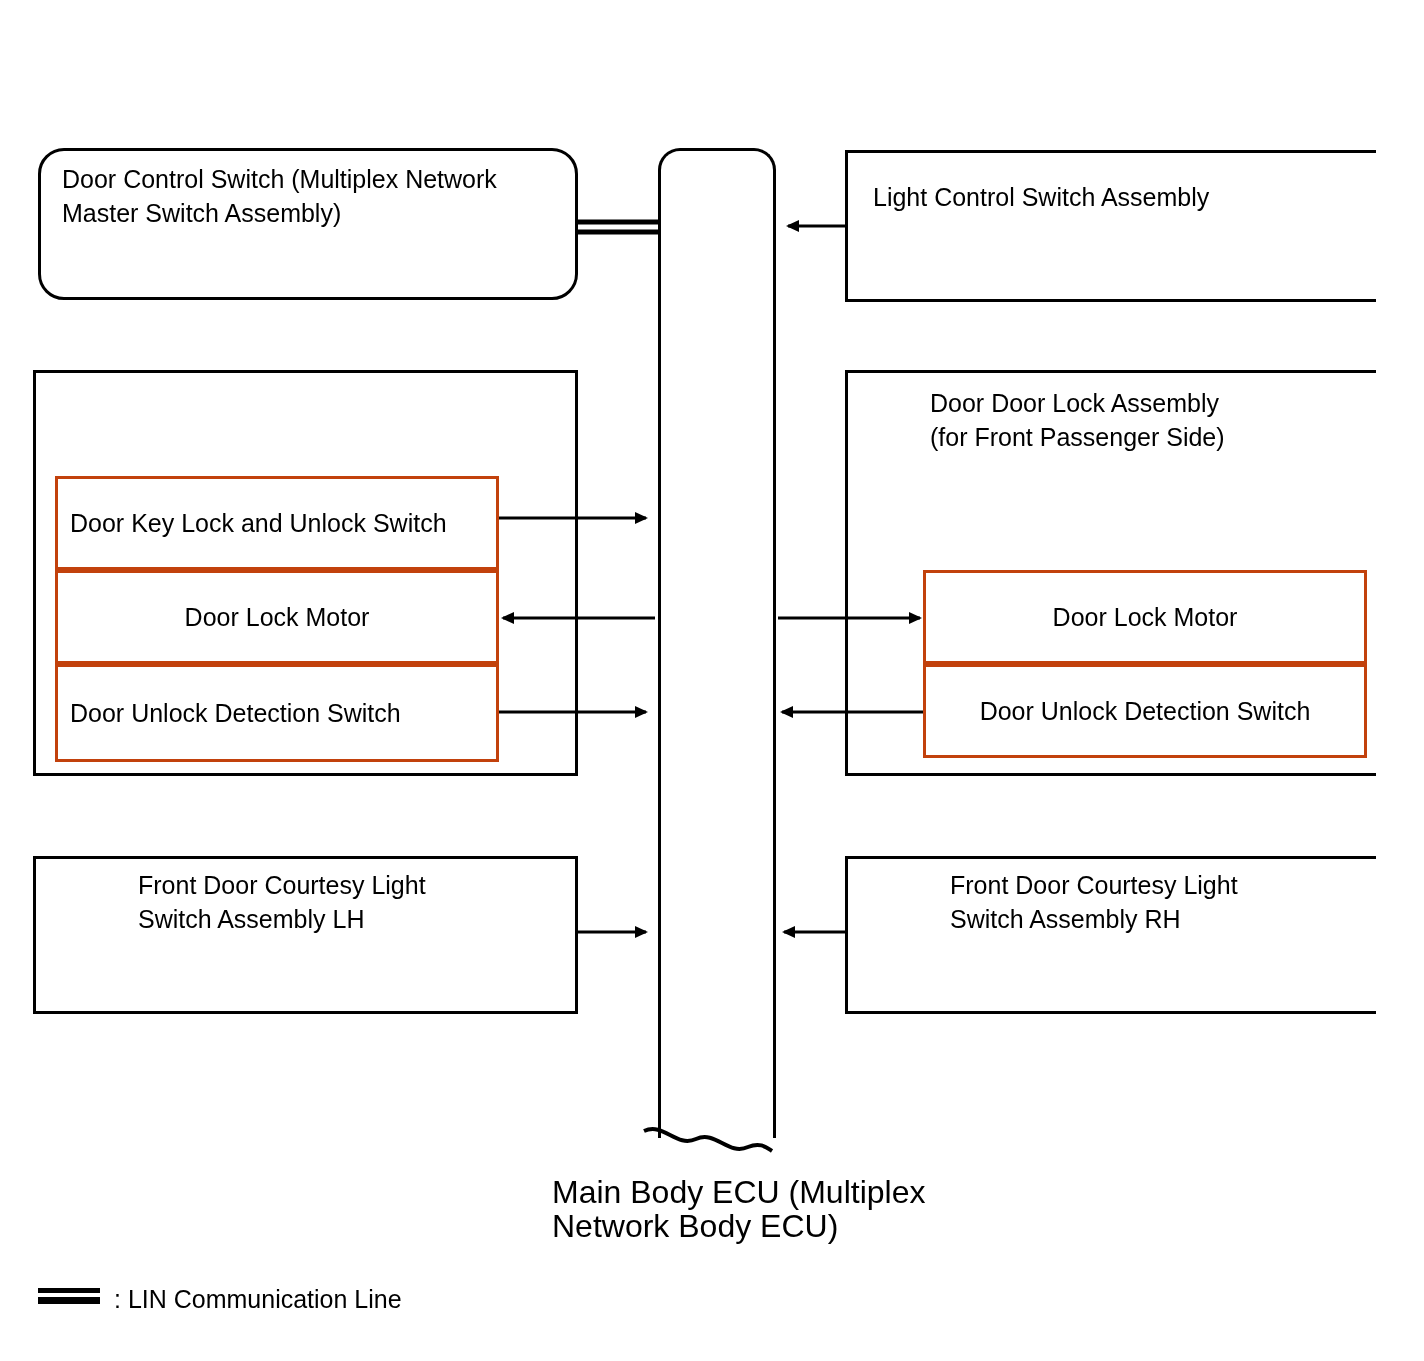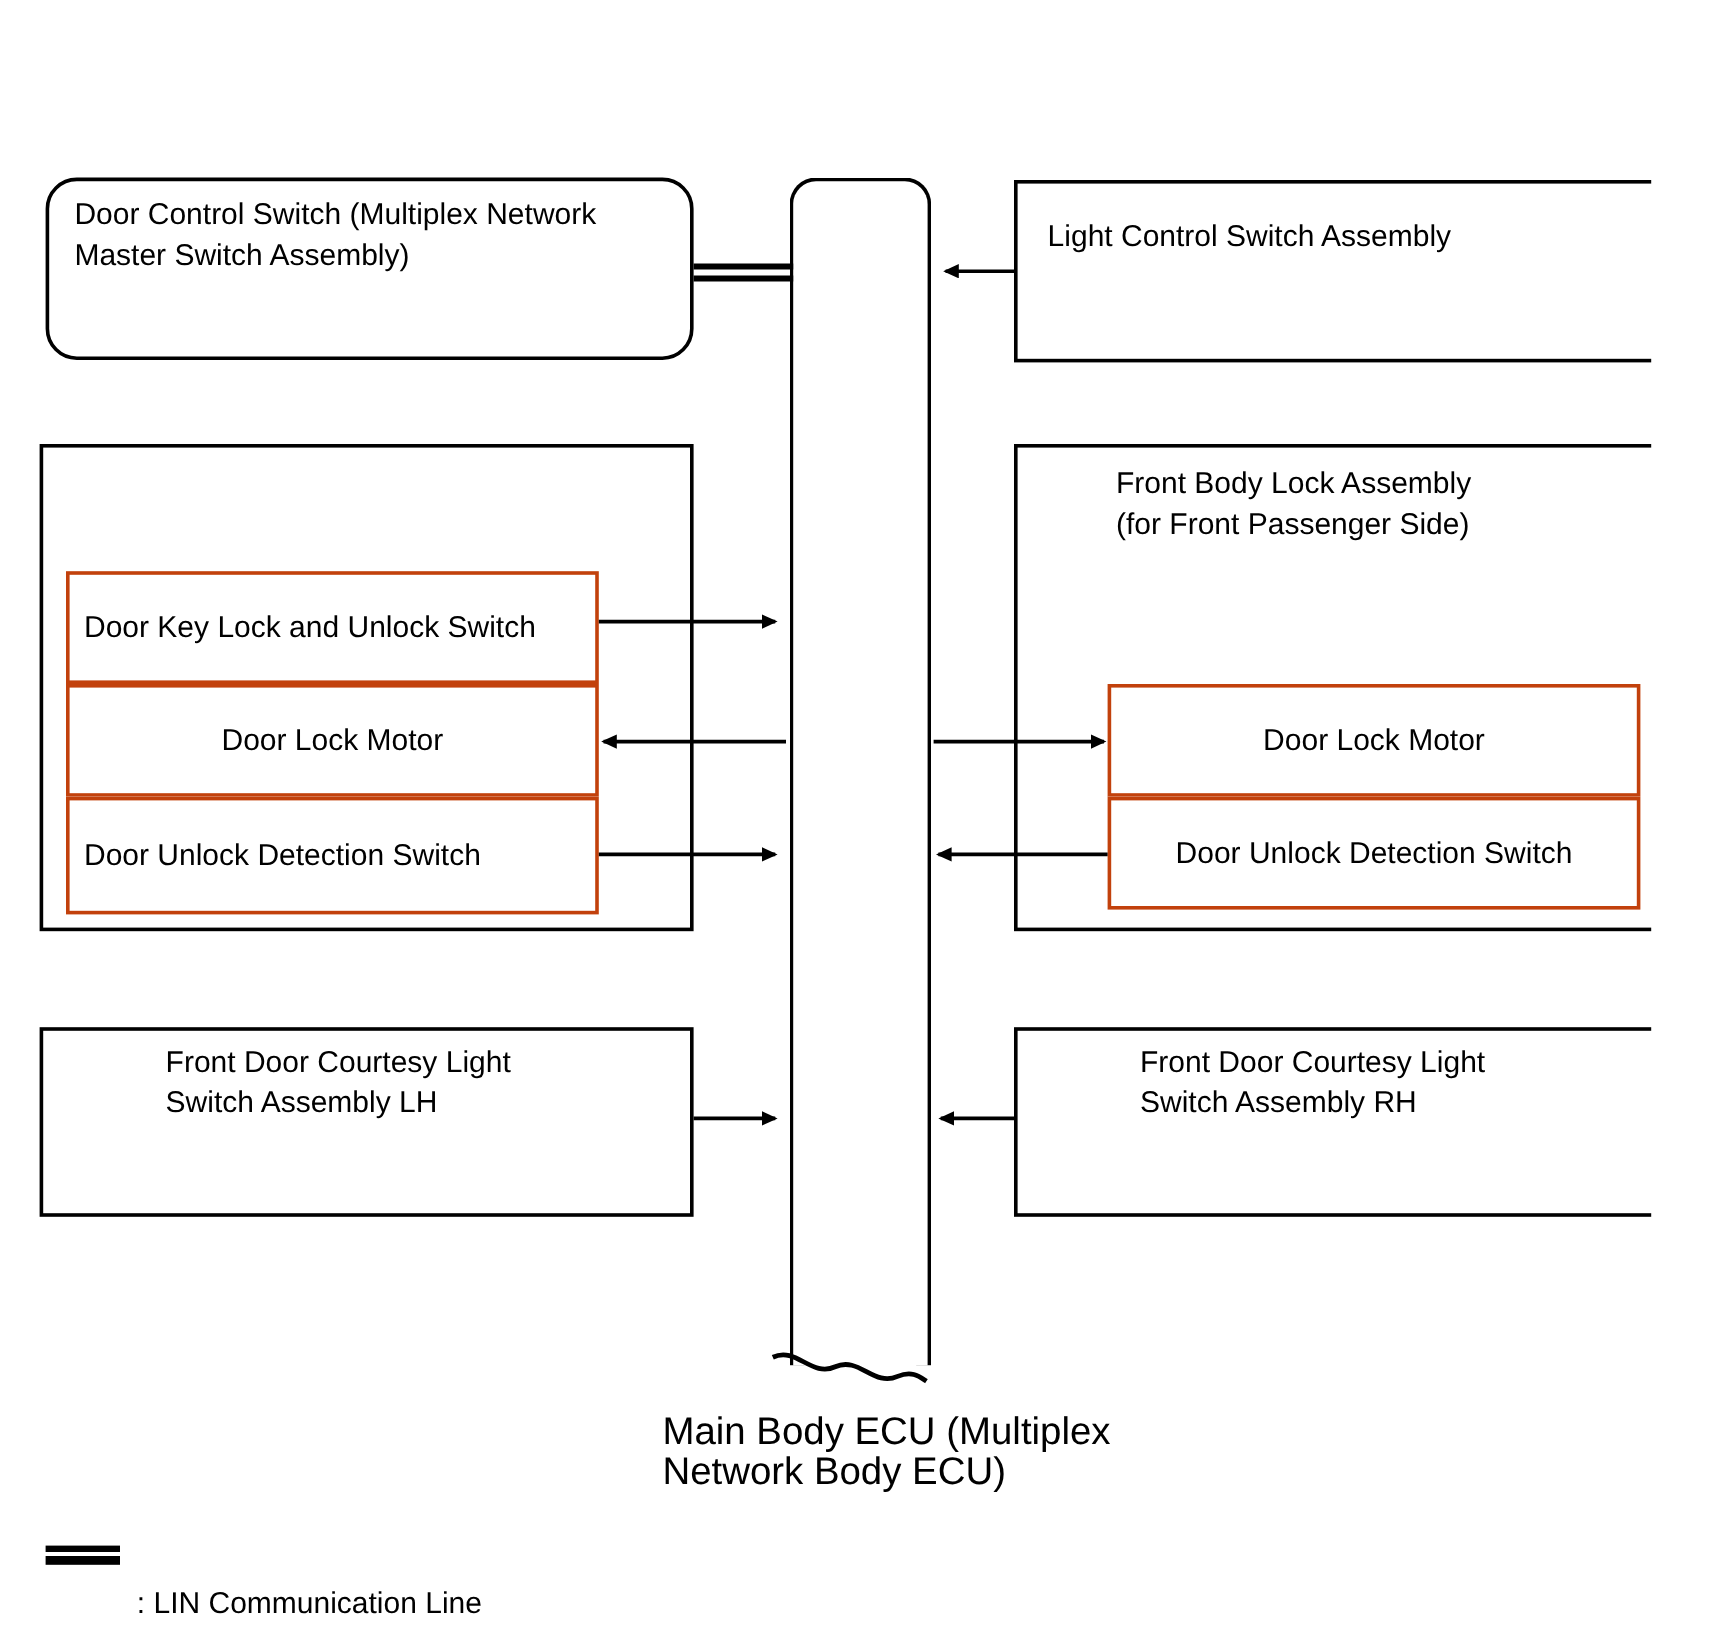--- a/index.html
+++ b/index.html
@@ -103,21 +103,21 @@
   <div class="box" style="left:845px; top:150px; width:546px; height:152px;"></div>
   <div class="box-label" style="left:873px; top:180px; width:500px;">Light Control Switch Assembly</div>
 
   <div class="box" style="left:33px; top:370px; width:545px; height:406px;"></div>
 
   <div class="inner-box inner-label-left" style="left:55px; top:476px; width:444px; height:94px;">Door Key Lock and Unlock Switch</div>
   <div class="inner-box" style="left:55px; top:570px; width:444px; height:94px;">Door Lock Motor</div>
   <div class="inner-box inner-label-left" style="left:55px; top:664px; width:444px; height:98px;">Door Unlock Detection Switch</div>
 
   <div class="box" style="left:845px; top:370px; width:546px; height:406px;"></div>
-  <div class="box-label" style="left:930px; top:386px; width:470px;">Front Body Lock Assembly
+  <div class="box-label" style="left:930px; top:386px; width:470px;">Door Door Lock Assembly
 (for Front Passenger Side)</div>
 
   <div class="inner-box" style="left:923px; top:570px; width:444px; height:94px;">Door Lock Motor</div>
   <div class="inner-box" style="left:923px; top:664px; width:444px; height:94px;">Door Unlock Detection Switch</div>
 
   <div class="box" style="left:33px; top:856px; width:545px; height:158px;"></div>
   <div class="box-label" style="left:138px; top:868px; width:430px;">Front Door Courtesy Light
 Switch Assembly LH</div>
 
   <div class="box" style="left:845px; top:856px; width:546px; height:158px;"></div>
@@ -173,15 +173,15 @@
 
     <g>
       <path d="M644,1131 C664,1122 676,1148 696,1139 C716,1130 728,1156 748,1147 C760,1142 766,1147 772,1151" fill="none" stroke="#000" stroke-width="4"></path>
     </g>
   </svg>
 
   <div class="center-caption" style="left:552px; top:1175px; width:420px;">Main Body ECU (Multiplex
 Network Body ECU)</div>
 
   <div class="legend-swatch" style="left:38px; top:1288px;"></div>
-  <div class="legend-text" style="left:114px; top:1284px; width:500px;margin-top:37px;">: LIN Communication Line</div>
+  <div class="legend-text" style="left:114px; top:1284px; width:500px;">: LIN Communication Line</div>
 
 </div>
 
 </body></html>

